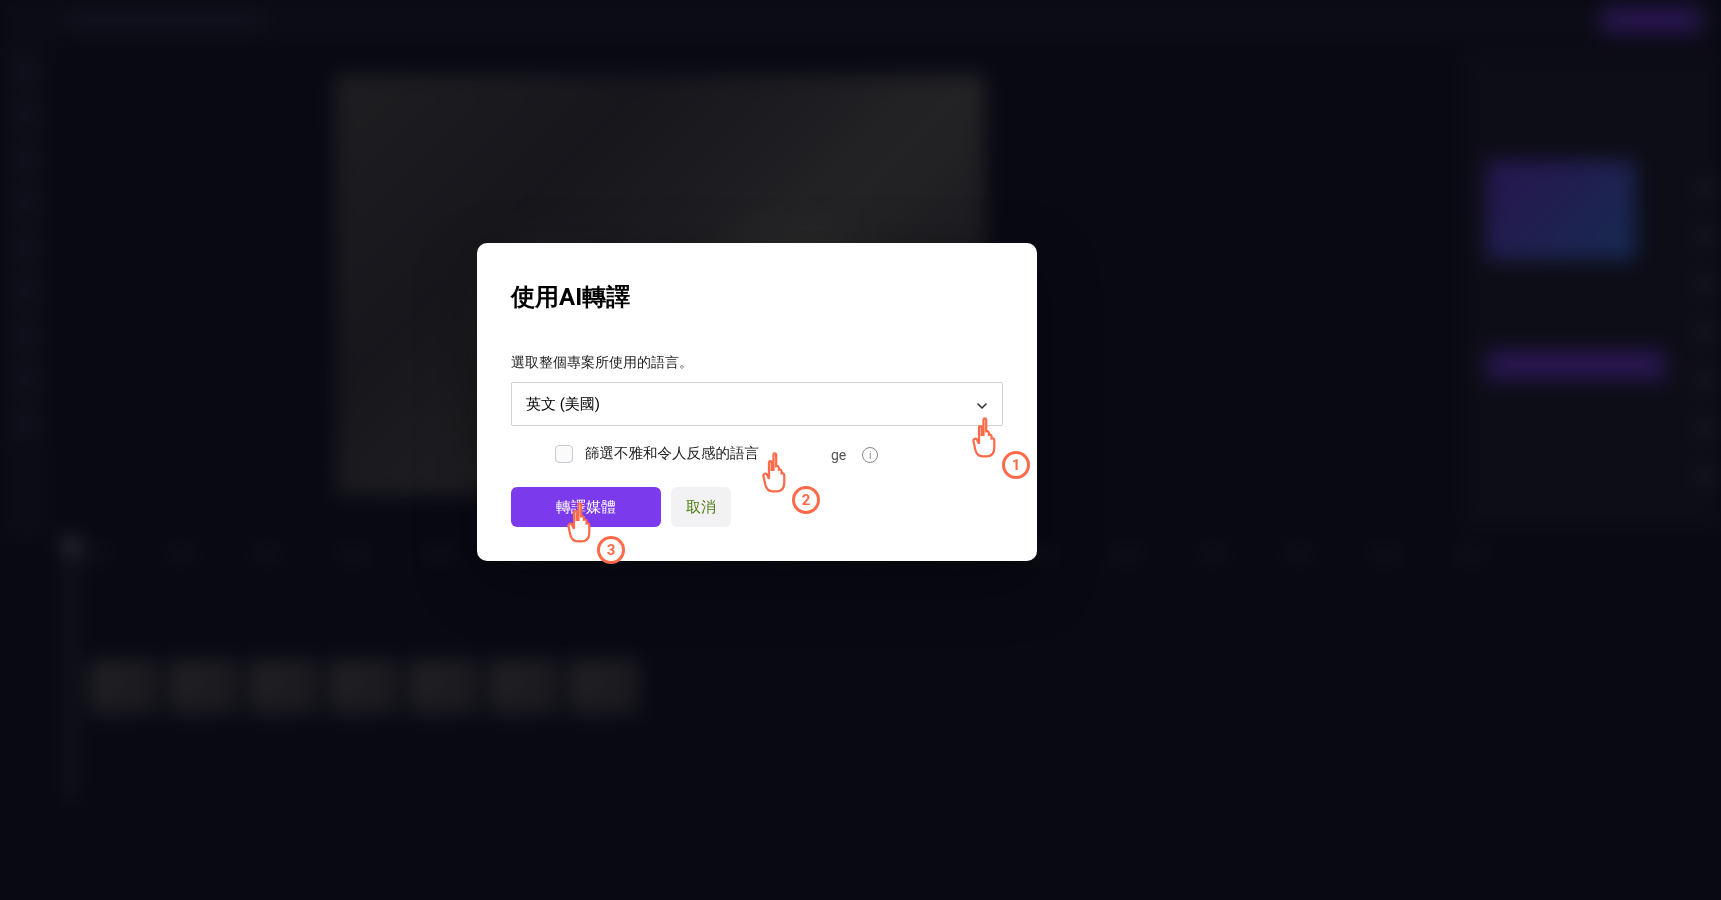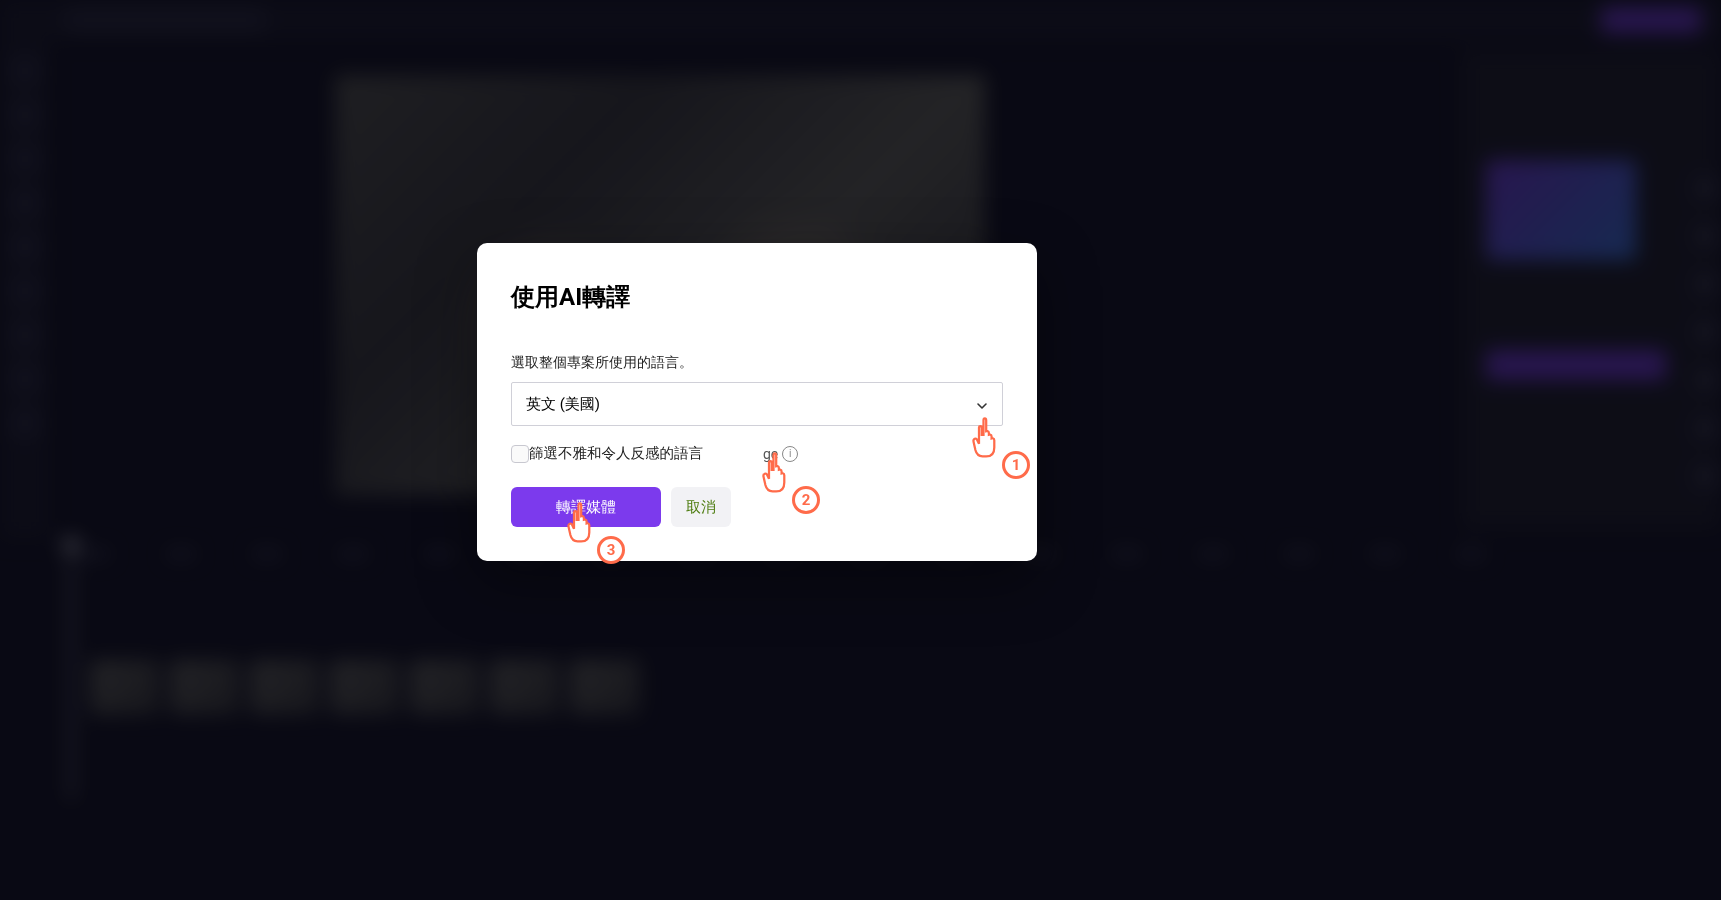--- a/index.html
+++ b/index.html
@@ -58,21 +58,21 @@
     border: 1px solid #d0d0d8;
     border-radius: 2px;
     display:flex; align-items:center; justify-content:space-between;
     padding: 0 14px;
     font-size: 15px;
     background:#fff;
     cursor:pointer;
   }
   .modal .chev { width:12px; height:12px; }
   .modal .chev svg { stroke:#333; }
-  .modal .checkrow { display:flex; align-items:center; margin-top:18px; font-size:14.5px; color:#222;}
+  .modal .checkrow { display:flex; align-items:flex-end; gap:12px; margin-top:18px; font-size:14.5px; color:#222;margin-left:44px;}
   .modal .checkrow .cb { width:18px; height:18px; border:1.5px solid #c8c8d0; border-radius:4px; background:#fafafa;}
   .modal .checkrow .ge { margin-left:60px; color:#555; font-size:14px;}
   .modal .checkrow .info { width:16px; height:16px; border:1.3px solid #888; border-radius:50%; display:flex; align-items:center; justify-content:center; font-size:10px; color:#888; margin-left:4px;}
   .modal .btnrow { display:flex; gap:10px; margin-top:24px;}
   .modal .btn-primary {
     flex:0 0 auto; width:150px; height:40px;
     background:#7c3aed; color:#fff;
     border:none; border-radius:6px;
     font-size:15px; font-weight:500;
     display:flex; align-items:center; justify-content:center;

